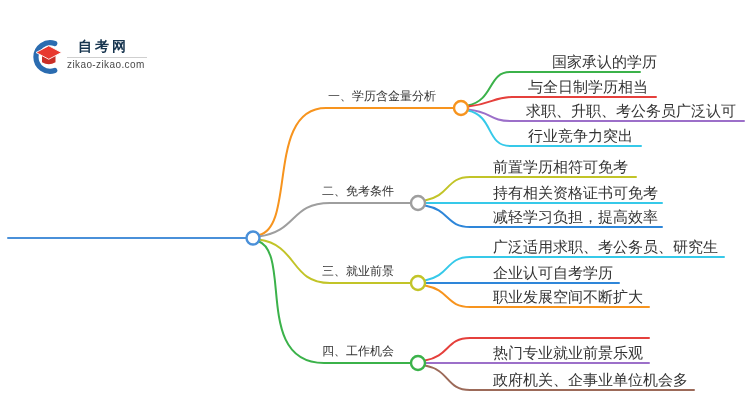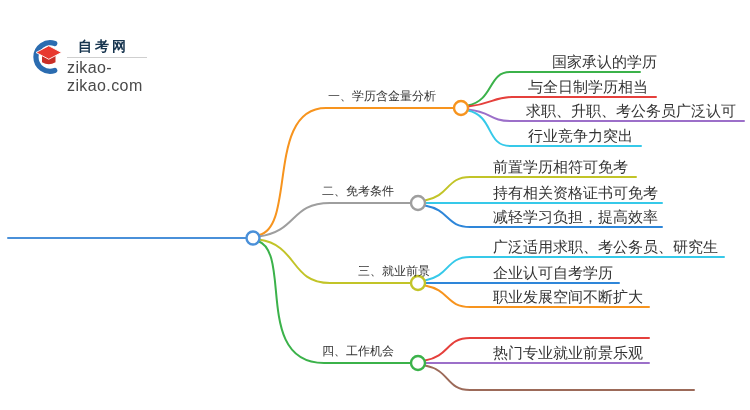--- a/index.html
+++ b/index.html
@@ -39,21 +39,21 @@
   .logo-title{
     position:absolute;left:50px;top:13px;
     font-size:14px;font-weight:bold;color:#16344e;letter-spacing:3px;
   }
   .logo-divider{
     position:absolute;left:39px;top:32px;width:80px;height:0;
     border-top:1px solid #cfcfcf;
   }
   .logo-url{
     position:absolute;left:39px;top:34px;
-    font-size:16px;color:#4a4a4a;letter-spacing:0.4px;
+    font-size:10px;color:#4a4a4a;letter-spacing:0.4px;
   }
 </style>
 </head>
 <body>
 
 <div class="stage">
 
   <div class="logo">
     <svg class="logo-icon" viewBox="0 0 48 48">
       <path d="M33,6 A19,19 0 1 0 33,42" fill="none" stroke="#2B6CB0" stroke-width="7" stroke-linecap="round"></path>
@@ -93,31 +93,32 @@
     <circle class="node s-rootblue" cx="253" cy="223" r="6.5"></circle>
     <circle class="node s-orange" cx="461" cy="93" r="7"></circle>
     <circle class="node s-gray" cx="418" cy="188" r="7"></circle>
     <circle class="node s-olive" cx="418" cy="268" r="7"></circle>
     <circle class="node s-green" cx="418" cy="348" r="7"></circle>
   </svg>
 
 
   <div class="lbl branch-lbl" style="left:328px;top:74px;">一、学历含金量分析</div>
   <div class="lbl branch-lbl" style="left:322px;top:169px;">二、免考条件</div>
-  <div class="lbl branch-lbl" style="left:322px;top:249px;margin-left:36px;">三、就业前景</div>
+  <div class="lbl branch-lbl" style="left:322px;top:249px;">三、就业前景</div>
   <div class="lbl branch-lbl" style="left:322px;top:329px;">四、工作机会</div>
 
   <div class="lbl child-lbl" style="left:528px;top:38px;margin-left:24px;">国家承认的学历</div>
   <div class="lbl child-lbl" style="left:528px;top:63px;">与全日制学历相当</div>
   <div class="lbl child-lbl" style="left:526px;top:87px;">求职、升职、考公务员广泛认可</div>
   <div class="lbl child-lbl" style="left:528px;top:112px;">行业竞争力突出</div>
 
   <div class="lbl child-lbl" style="left:493px;top:143px;">前置学历相符可免考</div>
   <div class="lbl child-lbl" style="left:493px;top:169px;">持有相关资格证书可免考</div>
   <div class="lbl child-lbl" style="left:493px;top:193px;">减轻学习负担，提高效率</div>
 
   <div class="lbl child-lbl" style="left:493px;top:223px;">广泛适用求职、考公务员、研究生</div>
   <div class="lbl child-lbl" style="left:493px;top:249px;">企业认可自考学历</div>
   <div class="lbl child-lbl" style="left:493px;top:273px;">职业发展空间不断扩大</div>
 
   <div class="lbl child-lbl" style="left:493px;top:329px;">热门专业就业前景乐观</div>
+  <div class="lbl child-lbl" style="left:493px;top:356px;">政府机关、企事业单位机会多</div>
 
 </div>
 
 </body></html>

